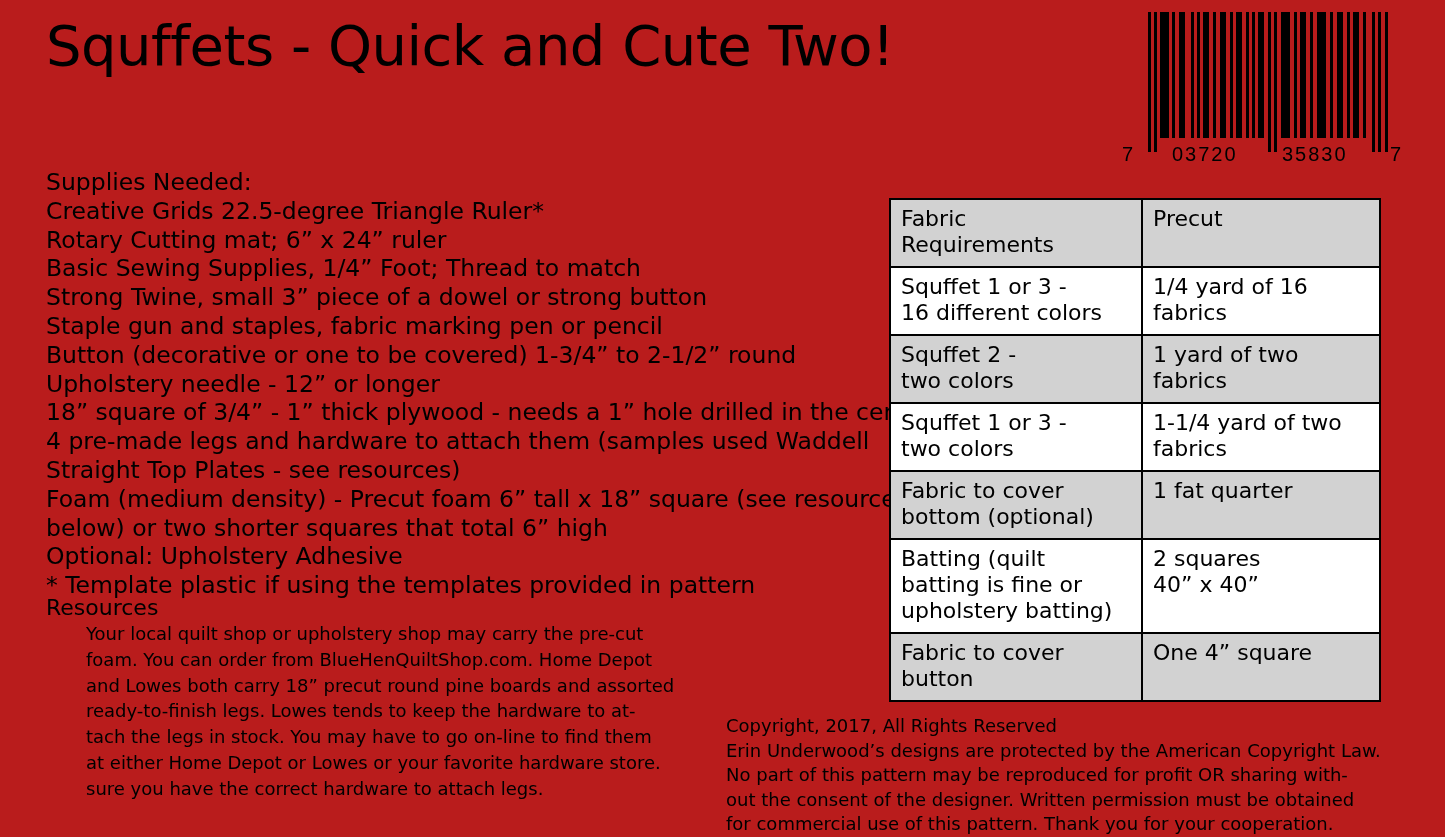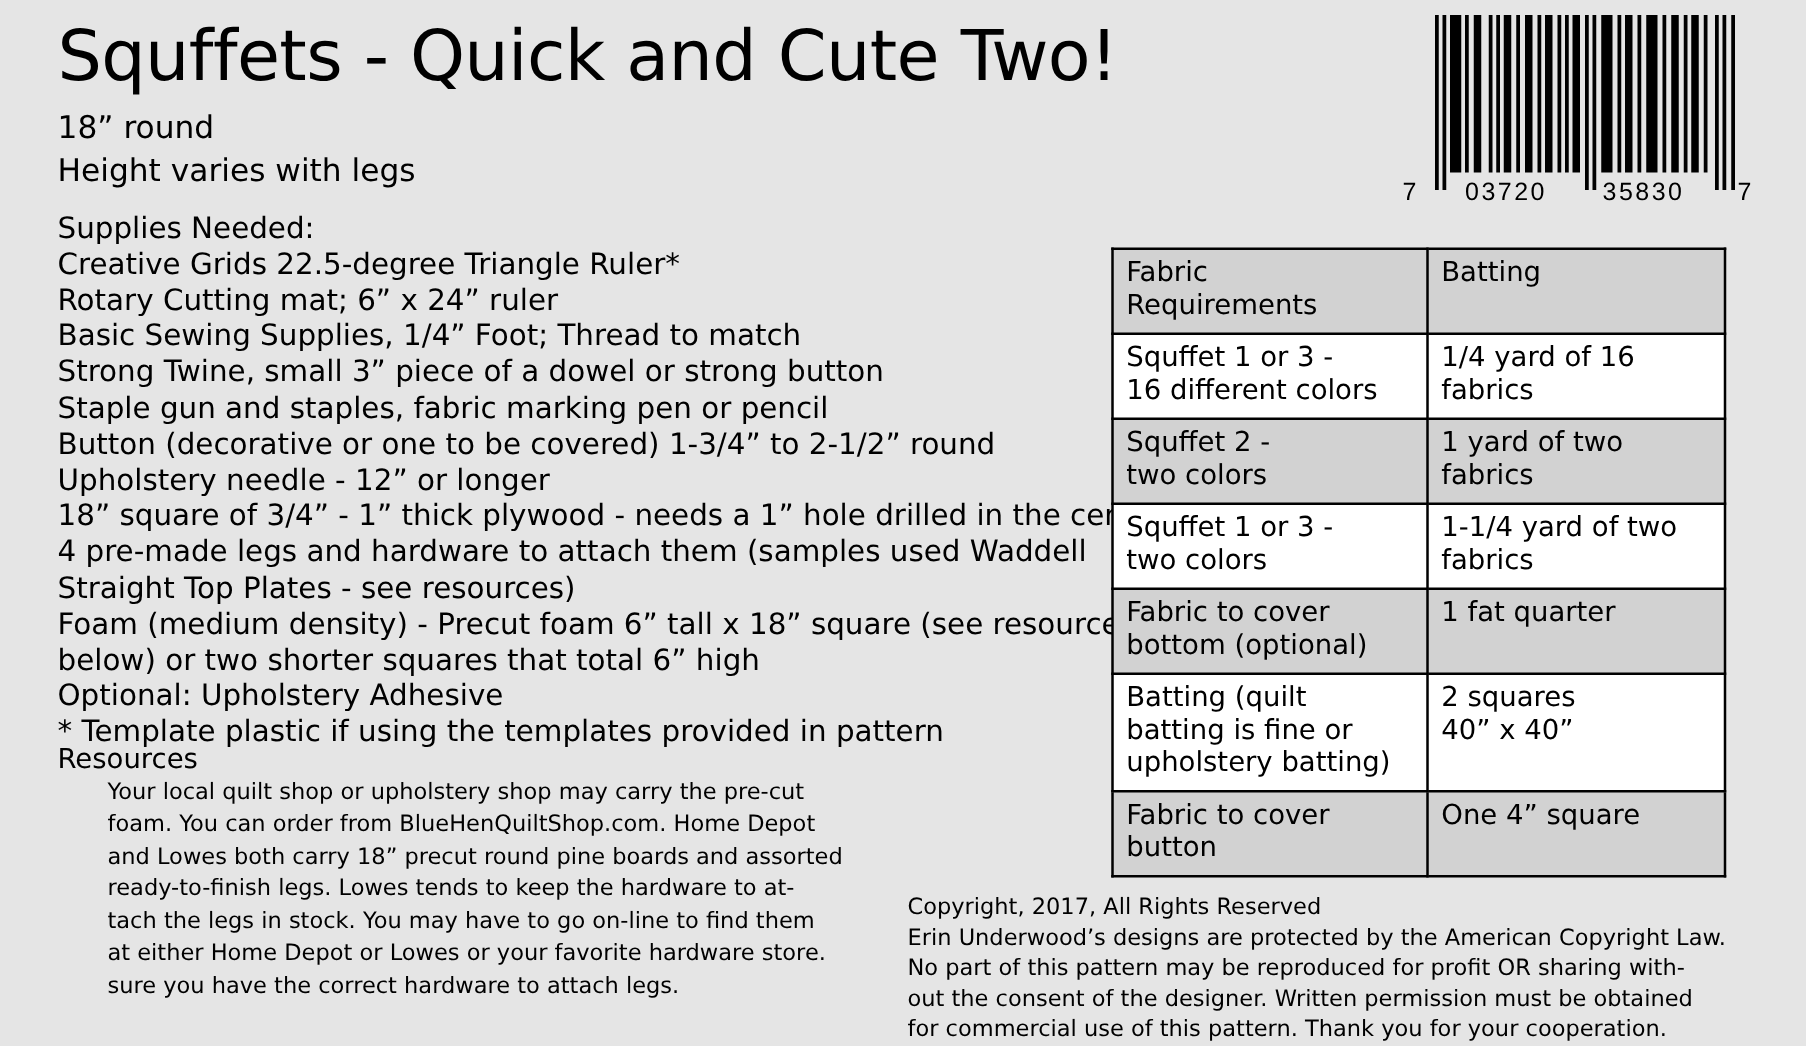--- a/index.html
+++ b/index.html
@@ -8,21 +8,21 @@
     background: #ffffff;
   }
   body {
     font-family: "DejaVu Sans", sans-serif;
     color: #000000;
   }
   #page {
     position: relative;
     width: 1445px;
     height: 837px;
-    background: #e5e5e5;
+    background: #b91c1c;
     overflow: hidden;
   }
 
   
   #title {
     position: absolute;
     left: 46px;
     top: 18px;
     font-family: "DejaVu Sans", sans-serif;
     font-size: 56px;
@@ -145,24 +145,20 @@
   }
   #copyright .line { white-space: nowrap; }
 </style>
 </head>
 <body>
 
 <div id="page">
 
   <div id="title">Squffets - Quick and Cute Two!</div>
 
-  <div id="subtitle-block">
-    <div class="subtitle-line">18” round</div>
-    <div class="subtitle-line">Height varies with legs</div>
-  </div>
 
   <div id="barcode-area">
     <svg id="barcode-bars" viewBox="0 0 285 140" preserveAspectRatio="none" xmlns="http://www.w3.org/2000/svg">
       <g fill="#000000">
 
         <rect x="28" y="0" width="3" height="140"></rect>
         <rect x="34" y="0" width="3" height="140"></rect>
 
         <rect x="40" y="0" width="9" height="126"></rect>
         <rect x="52" y="0" width="3" height="126"></rect>
@@ -239,21 +235,21 @@
         <col class="c1">
         <col class="c2">
       </colgroup>
     <tbody>
       <tr class="shaded">
         <th>
           <span class="cell-line">Fabric</span>
           <span class="cell-line">Requirements</span>
         </th>
         <th>
-          <span class="cell-line">Batting</span>
+          <span class="cell-line">Precut</span>
         </th>
       </tr>
 
       <tr class="plain">
         <td>
           <span class="cell-line">Squffet 1 or 3 -</span>
           <span class="cell-line">16 different colors</span>
         </td>
         <td>
           <span class="cell-line">1/4 yard of 16</span>

